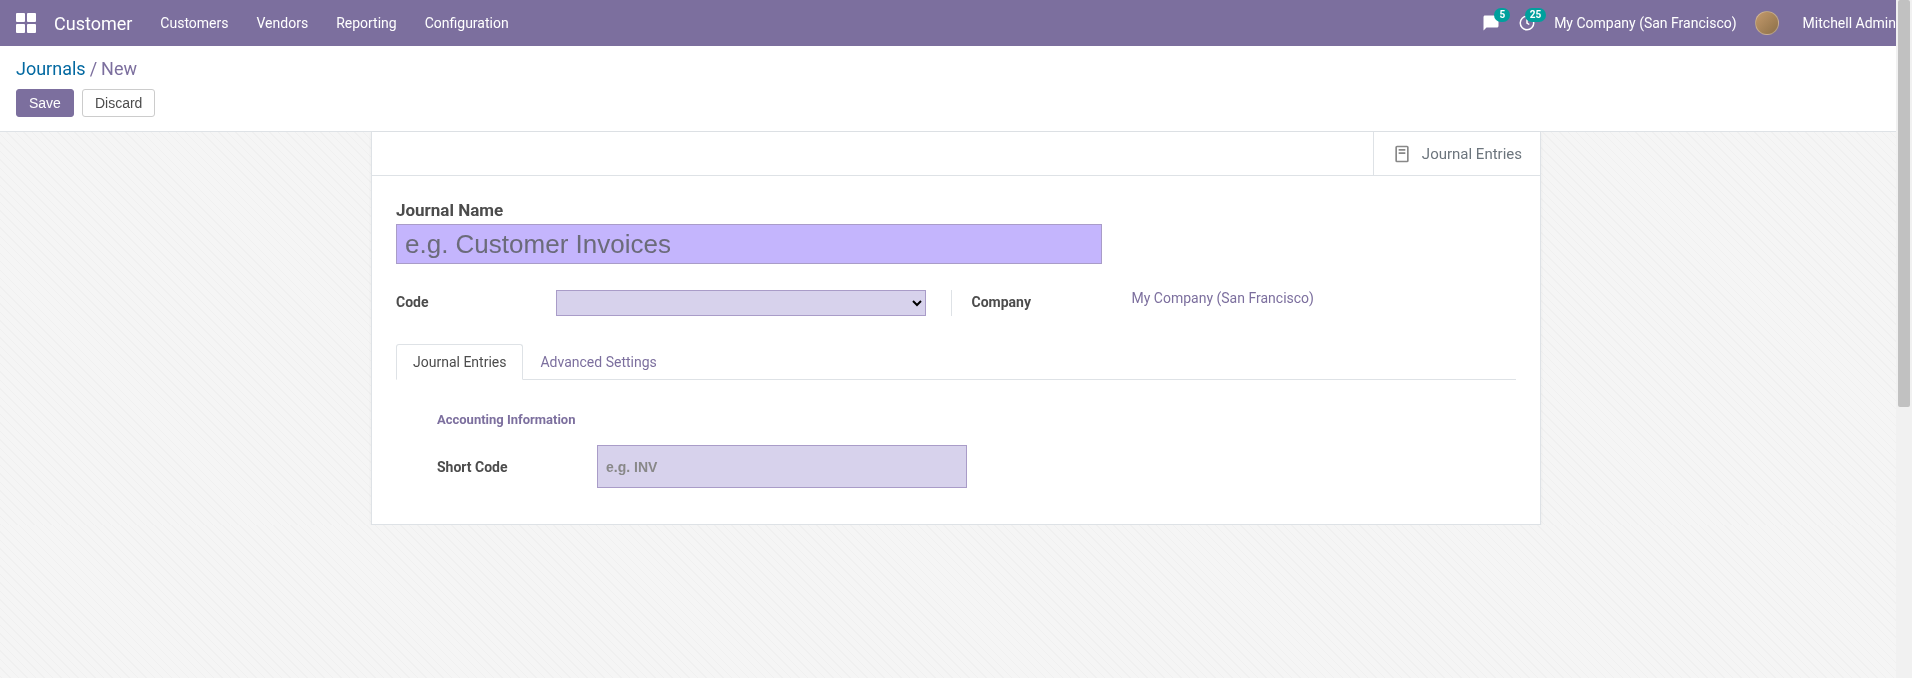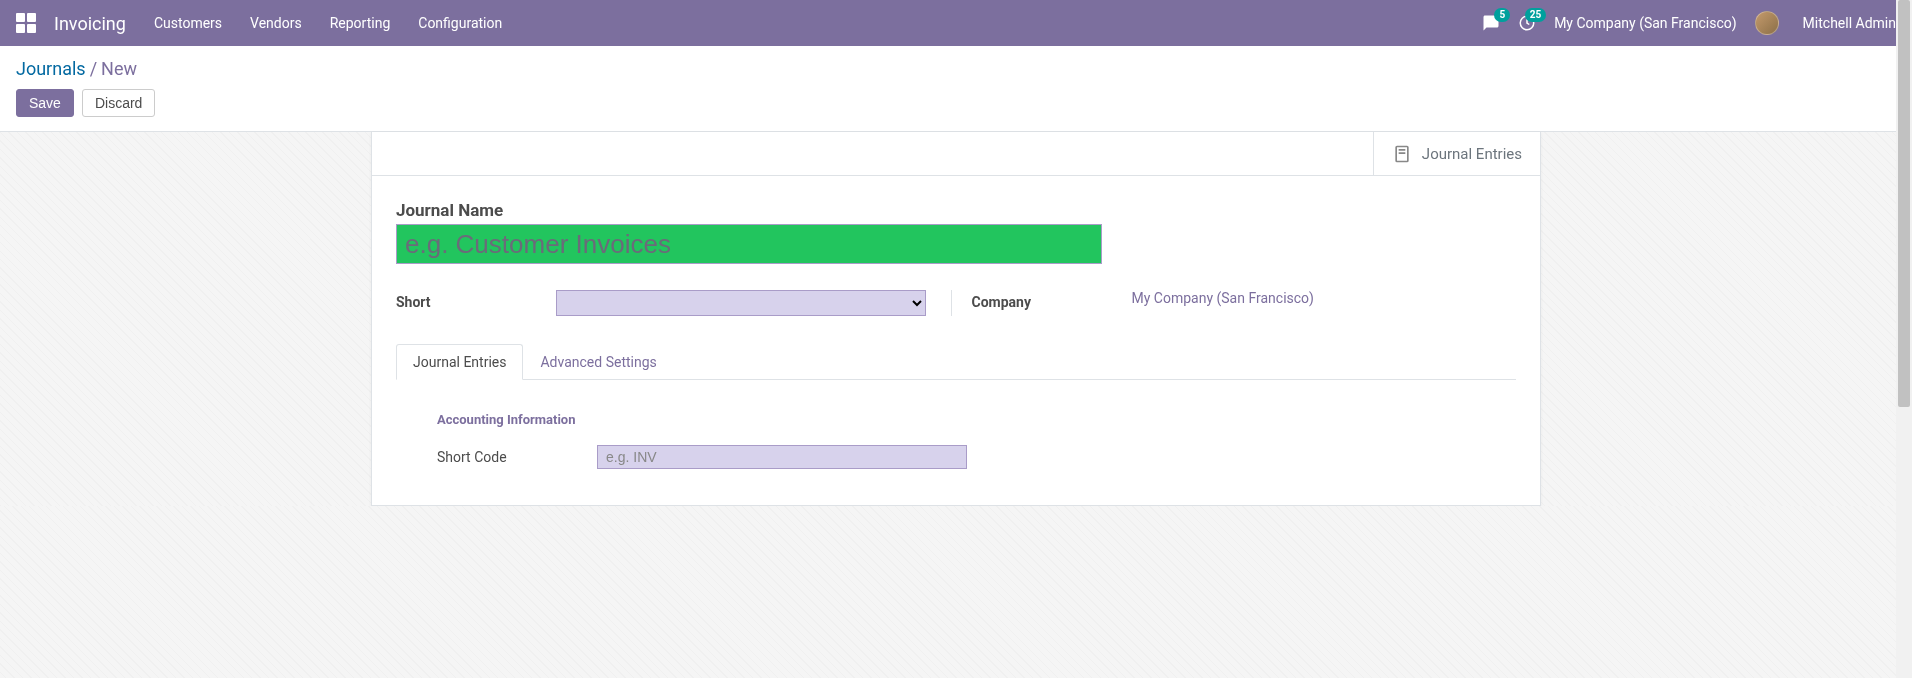--- a/index.html
+++ b/index.html
@@ -93,21 +93,21 @@
   }
   .stat-button svg { width: 20px; height: 20px; fill: #888; }
   .sheet-body { padding: 24px 24px 36px 24px; }
   .field-label { font-weight: 700; font-size: 17px; color: #4c4c4c; margin-bottom: 4px; }
   .title-input {
     width: 706px;
     max-width: 100%;
     font-size: 26px;
     padding: 3px 8px;
     border: 1px solid #a99cc8;
-    background: #22c55e;
+    background: #c4b5fd;
     color: #4c4c4c;
     outline: none;
     height: 40px;
   }
   .title-input::placeholder { color: #6b6b7a; }
   .group-row { display: flex; margin-top: 26px; gap: 0; }
   .group-col { flex: 1; display: flex; align-items: flex-start; }
   .group-col .col-label { width: 160px; font-weight: 700; font-size: 14px; padding-top: 4px; }
   .group-col .col-value { flex: 1; }
   .group-sep { width: 1px; background: #dee2e6; margin: 0 20px 0 10px; align-self: stretch; }
@@ -134,28 +134,29 @@
   .tab.active {
     color: #4c4c4c;
     border-color: #dee2e6;
     border-bottom: 1px solid #fff;
     background: #fff;
     border-radius: 3px 3px 0 0;
   }
   .tab-content { padding-top: 32px; margin-left: 41px; }
   .section-title { color: #7c6f9e; font-weight: 700; font-size: 13px; margin-bottom: 18px; }
   .short-code-row { display: flex; align-items: center; }
-  .short-code-row .col-label { width: 160px; font-weight: 400; font-size: 14px; }
+  .short-code-row .col-label { width: 160px; font-weight: 700; font-size: 14px; }
   .short-code-input {
     width: 370px;
-    height: 24px;
+    height: 43px;
     border: 1px solid #a99cc8;
     background: #d7d2ec;
     font-size: 14px;
     padding: 3px 8px;
+    font-weight: bold;
   }
   .short-code-input::placeholder { color: #888; }
   
   .scrollbar-track {
     position: fixed;
     right: 0; top: 0;
     width: 16px;
     height: 100%;
     background: #f1f1f1;
   }
@@ -171,21 +172,21 @@
 </head>
 <body>
 
 <div class="topnav">
   <div class="apps-icon">
     <span></span>
       <span></span>
       <span></span>
       <span></span>
   </div>
-  <div class="app-title">Invoicing</div>
+  <div class="app-title">Customer</div>
   <div class="nav-items">
     <div class="nav-item">Customers</div>
     <div class="nav-item">Vendors</div>
     <div class="nav-item">Reporting</div>
     <div class="nav-item">Configuration</div>
   </div>
   <div class="nav-spacer"></div>
   <div class="nav-right">
     <div class="icon-badge">
       <svg width="18" height="18" viewBox="0 0 24 24" fill="#fff">
@@ -227,21 +228,21 @@
           </svg>
         <span>Journal Entries</span>
       </div>
     </div>
     <div class="sheet-body">
       <div class="field-label">Journal Name</div>
       <input class="title-input" type="text" placeholder="e.g. Customer Invoices" style="">
 
       <div class="group-row">
         <div class="group-col">
-          <div class="col-label">Short</div>
+          <div class="col-label">Code</div>
           <div class="col-value">
             <select class="type-select">
               <option selected=""></option>
             </select>
           </div>
         </div>
         <div class="group-sep"></div>
         <div class="group-col">
           <div class="col-label">Company</div>
           <div class="col-value">

